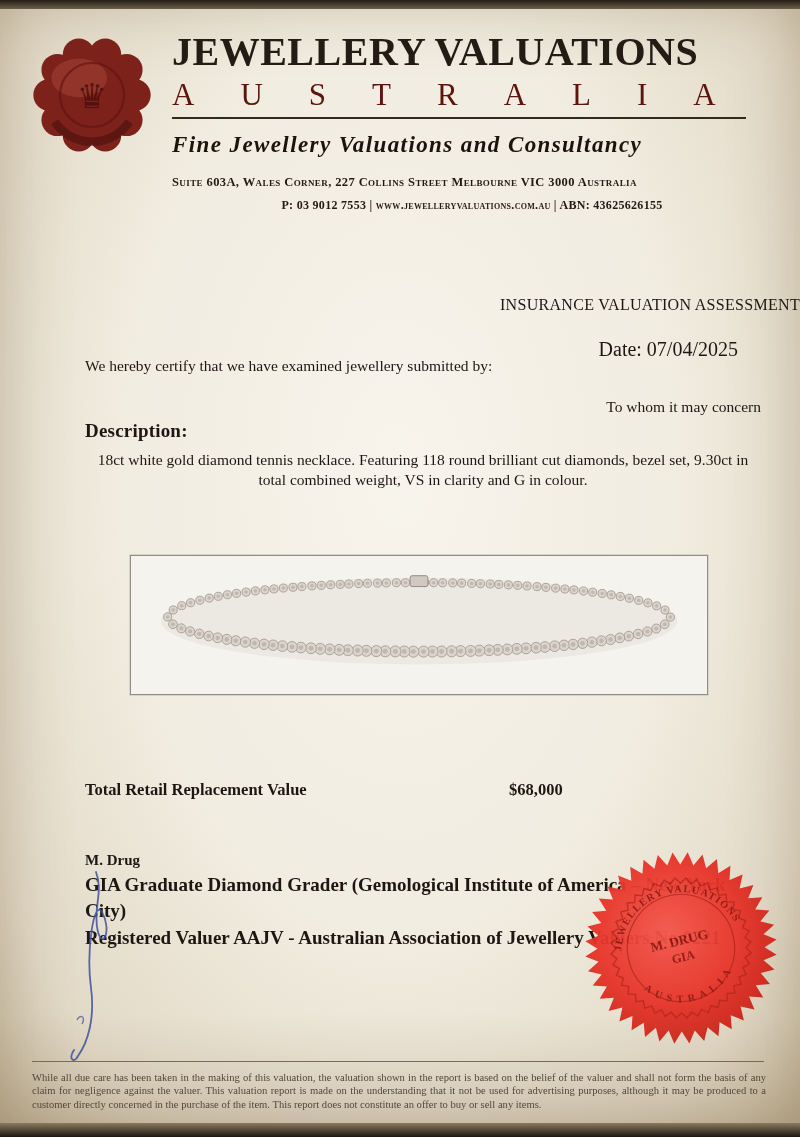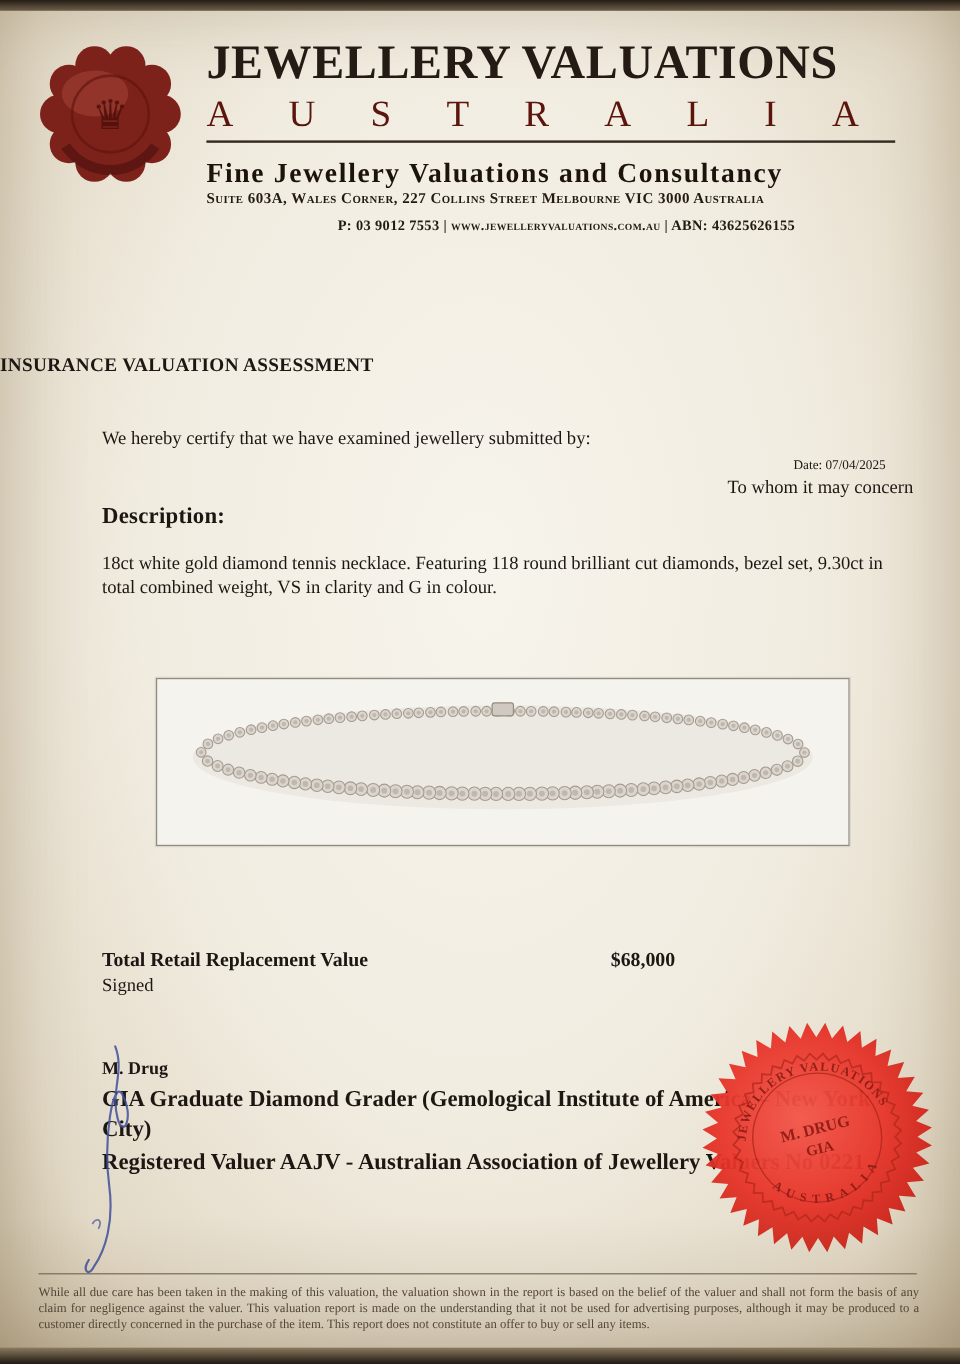--- a/index.html
+++ b/index.html
@@ -14,31 +14,31 @@
   .edge-bottom{position:absolute;bottom:0;left:0;right:0;height:14px;background:linear-gradient(#8a7a5f,#1d1710);}
   .page::after{content:"";position:absolute;left:0;right:0;bottom:14px;height:110px;
     background:linear-gradient(rgba(110,85,50,0),rgba(110,85,50,.16));pointer-events:none;}
 
   .header{position:absolute;top:26px;left:28px;width:744px;display:flex;}
   .wax{width:128px;height:134px;flex:none;margin-top:2px;}
   .brand{flex:1;padding-left:16px;padding-top:4px;}
   .brand-name{font-size:40px;font-weight:700;letter-spacing:.5px;color:#241b15;line-height:1.1;white-space:nowrap;}
   .brand-country{font-size:31px;color:var(--brand-red,#5c150d);letter-spacing:46px;margin-right:-46px;line-height:1.2;white-space:nowrap;margin-top:2px;}
   .brand-rule{border-bottom:2px solid #33291f;margin-top:4px;width:574px;}
-  .tagline{font-weight:700;font-size:23px;letter-spacing:1.4px;margin-top:13px;color:#1c130d;white-space:nowrap;}
-  .address{font-variant:small-caps;font-size:12.5px;letter-spacing:.4px;font-weight:600;color:#221a13;}
+  .tagline{font-style:italic;font-weight:700;font-size:23px;letter-spacing:1.4px;margin-top:13px;color:#1c130d;white-space:nowrap;}
+  .address{font-variant:small-caps;font-size:12.5px;letter-spacing:.4px;margin-top:17px;font-weight:600;color:#221a13;}
   .contact{font-size:12px;letter-spacing:.3px;margin-top:8px;font-variant:small-caps;font-weight:600;color:#221a13;text-align:center;}
 
-  .doc-title{position:absolute;top:296px;left:0;width:100%;text-align:left;font-size:16px;letter-spacing:.3px;font-weight:bold;}
-  .doc-date{position:absolute;top:338px;right:62px;font-size:11px;margin-top:44px;}
+  .doc-title{position:absolute;top:296px;left:0;width:100%;text-align:right;font-size:16px;letter-spacing:.3px;}
+  .doc-date{position:absolute;top:338px;right:62px;font-size:20px;}
 
   .content{position:absolute;top:356px;left:85px;width:676px;font-size:15.5px;line-height:1.32;}
   .recipient{margin-top:21px;text-align:right;}
   .desc-head{font-size:19px;font-weight:700;letter-spacing:.2px;}
-  .para{margin-top:17px;}
+  .para{margin-top:7px;text-align:center;}
 
   .photo-frame{margin:64px 0 0 45px;width:578px;height:140px;background:#f5f3ed;
     border:1px solid #8f8d86;box-shadow:0 0 0 1px #d8d4c8;}
   .photo-frame svg{display:block;width:100%;height:100%;}
 
   .value-row{margin-top:84px;display:flex;font-weight:700;font-size:16.5px;}
   .value-label{width:424px;}
   .signed{font-size:15.5px;margin-top:1px;}
   .valuer{margin-top:50px;font-weight:700;font-size:15px;}
   .creds{font-weight:700;font-size:19px;margin-top:2px;}
@@ -320,21 +320,20 @@
           <circle cx="538.6" cy="54.8" r="4.1" fill="#dbd5ce" stroke="#a59b91" stroke-width="0.9"></circle>
           <circle cx="538.6" cy="54.8" r="1.8" fill="#bfb8af"></circle>
           <rect x="280" y="20" width="18" height="11" rx="2" fill="#cfc9c1" stroke="#958c82"></rect>
         </svg>
     </div>
 
     <div class="value-row">
       <div class="value-label">Total Retail Replacement Value</div>
       <div>$68,000</div>
     </div>
-    <div class="signed">Signed</div>
     <div class="valuer">M. Drug</div>
     <div class="creds">GIA Graduate Diamond Grader (Gemological Institute of America – New York City)</div>
     <div class="creds">Registered Valuer AAJV - Australian Association of Jewellery Valuers No 0221</div>
   </div>
 
   <svg class="signature" viewBox="0 0 170 215">
     <path d="M44,6 C52,26 40,44 46,66 C51,84 60,64 50,46 C42,32 34,84 39,122
              C43,152 36,176 26,190 C22,198 16,193 22,184" fill="none" stroke="#40509a" stroke-width="1.8" stroke-linecap="round" opacity=".85"></path>
     <path d="M30,158 C34,150 28,148 25,154" fill="none" stroke="#40509a" stroke-width="1.4" opacity=".7"></path>
   </svg>

